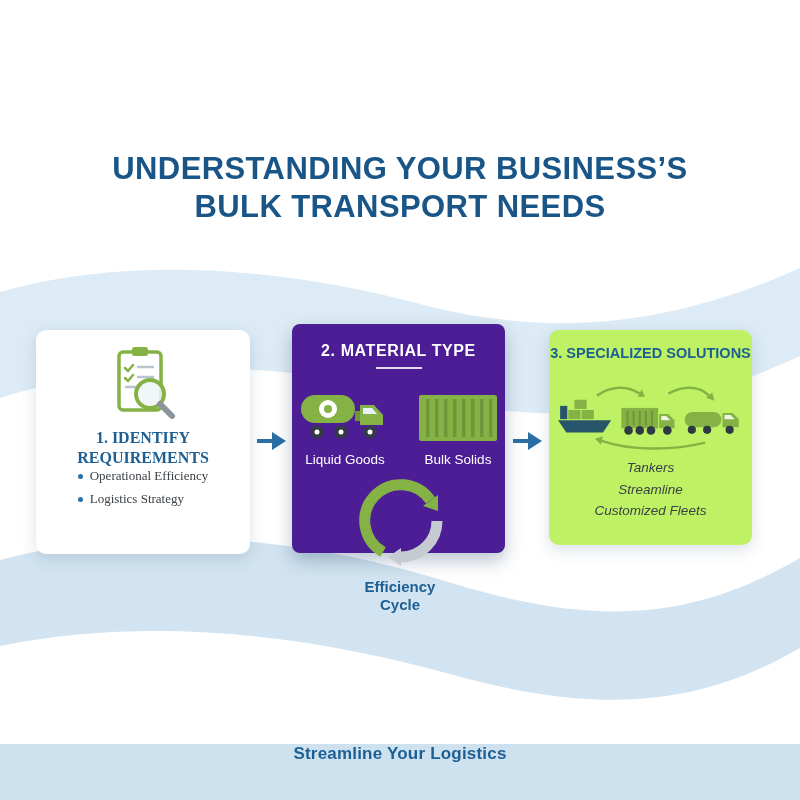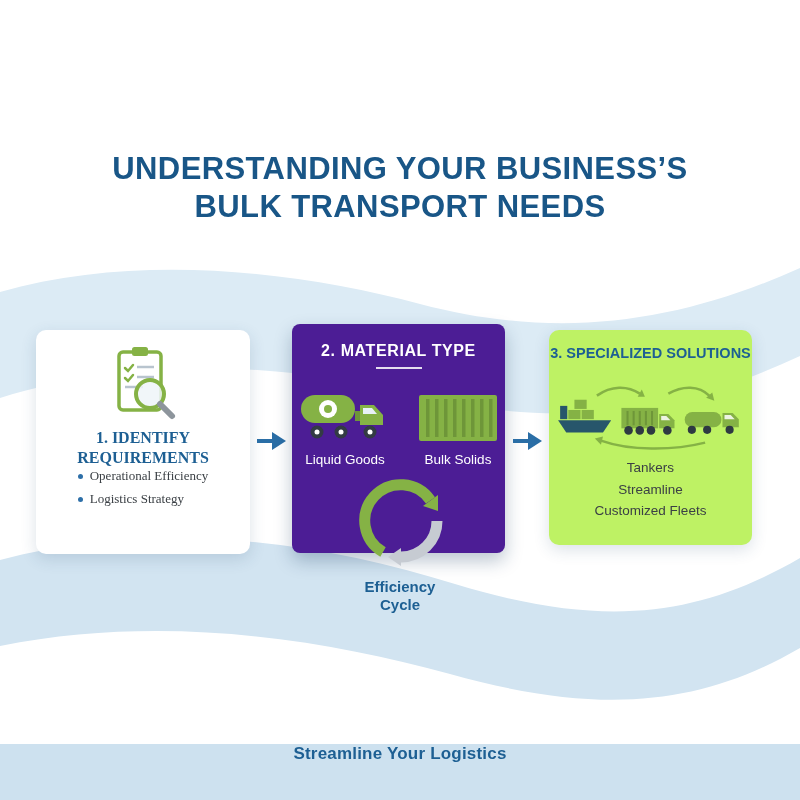--- a/index.html
+++ b/index.html
@@ -36,21 +36,21 @@
   .material-row { display: flex; align-items: flex-end; gap: 27px; margin-top: 18px; }
   .material-col { display: flex; flex-direction: column; align-items: center; gap: 9px; }
   .material-label { color: #fff; font-size: 13.5px; }
   .card3 {
     left: 549px; top: 330px; width: 203px; height: 215px; background: #bef264;
     box-shadow: 0 5px 16px rgba(35,75,115,.16);
     display: flex; flex-direction: column; align-items: center; padding-top: 15px;
   }
   .card3 .step-title { color: #1d5f93; font-size: 14.5px; font-weight: bold; white-space: nowrap; }
   .card3 svg.solutions-icons { margin-top: 8px; }
-  .solutions-list { margin-top: 2px; text-align: center; color: #3b4045; font-size: 13.5px; line-height: 1.6; }
+  .solutions-list { margin-top: 2px; text-align: center; color: #3b4045; font-size: 13.5px; line-height: 1.6; font-style: italic; }
   .flow-arrow { position: absolute; z-index: 2; }
   .arrow1 { left: 256px; top: 430px; }
   .arrow2 { left: 512px; top: 430px; }
   .cycle { position: absolute; left: 349px; top: 468px; z-index: 3; }
   .cycle-label {
     position: absolute; left: 320px; top: 578px; width: 160px; text-align: center;
     z-index: 3; color: #1d5f93; font-weight: bold; font-size: 15px; line-height: 1.2;
   }
   .footer {
     position: absolute; left: 0; bottom: 0; width: 100%; height: 56px; background: #cde1ef;

